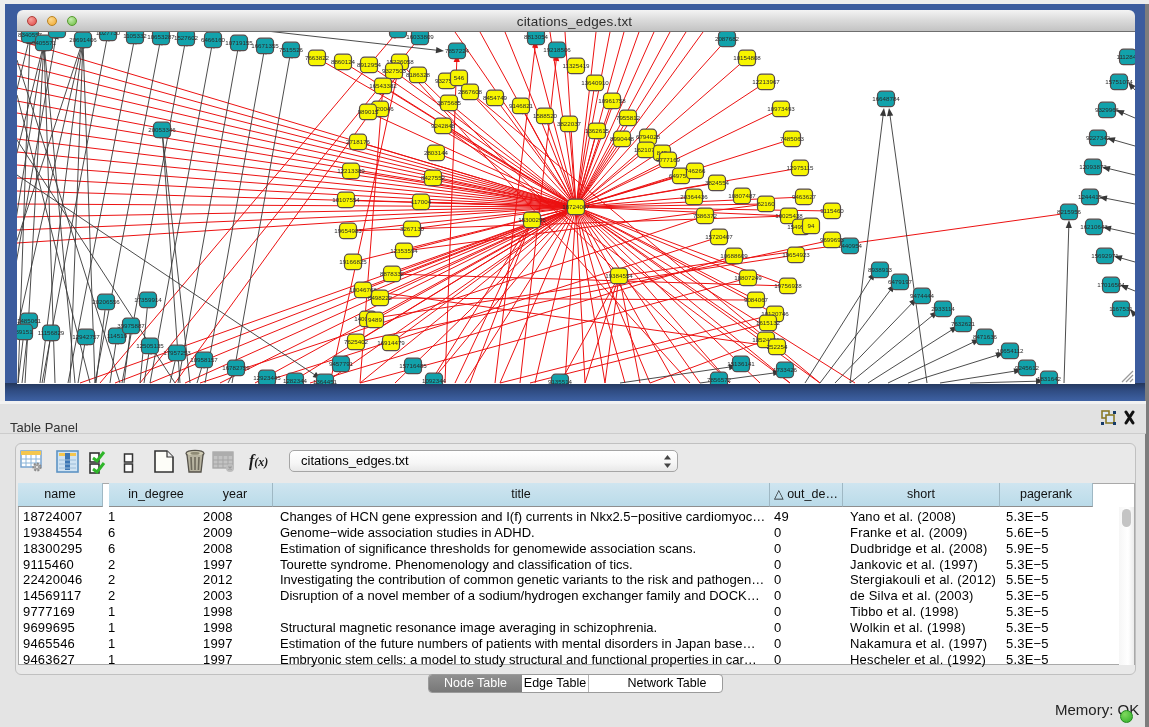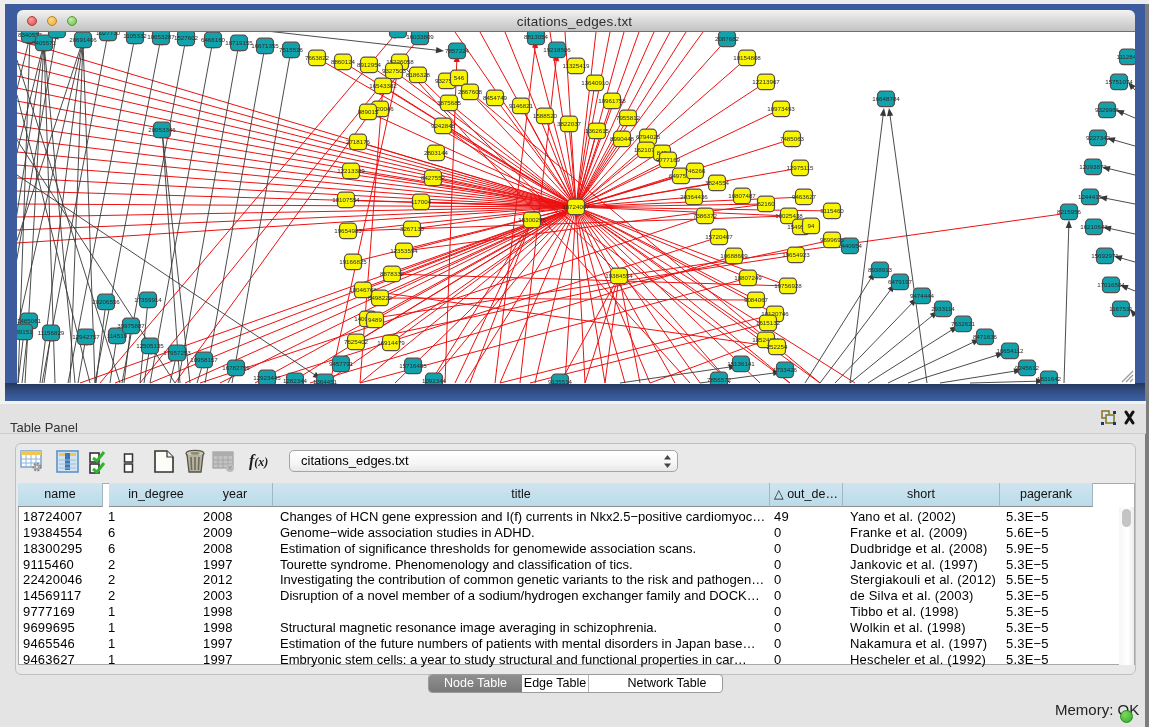--- a/index.html
+++ b/index.html
@@ -754,21 +754,21 @@
 <div class="abs hcell" style="left:273px;width:497px">title</div>
 <div class="abs hcell" style="left:770px;width:73px">△ out_de…</div>
 <div class="abs hcell" style="left:843px;width:157px">short</div>
 <div class="abs hcell" style="left:1000px;width:93px">pagerank</div>
 <div class="trow" style="top:508.7px">
     <span style="left:23px">18724007</span>
     <span style="left:108px">1</span>
     <span style="left:203px">2008</span>
     <span style="left:280px;letter-spacing:0">Changes of HCN gene expression and I(f) currents in Nkx2.5−positive cardiomyoc…</span>
     <span style="left:774px">49</span>
-    <span style="left:850px">Yano et al. (2002)</span>
+    <span style="left:850px">Yano et al. (2008)</span>
     <span style="left:1006px">5.3E−5</span>
   </div>
 <div class="trow" style="top:524.6px">
     <span style="left:23px">19384554</span>
     <span style="left:108px">6</span>
     <span style="left:203px">2009</span>
     <span style="left:280px;letter-spacing:0">Genome−wide association studies in ADHD.</span>
     <span style="left:774px">0</span>
     <span style="left:850px">Franke et al. (2009)</span>
     <span style="left:1006px">5.6E−5</span>
@@ -832,21 +832,21 @@
     <span style="left:203px">1997</span>
     <span style="left:280px;letter-spacing:0">Estimation of the future numbers of patients with mental disorders in Japan base…</span>
     <span style="left:774px">0</span>
     <span style="left:850px">Nakamura et al. (1997)</span>
     <span style="left:1006px">5.3E−5</span>
   </div>
 <div class="trow" style="top:652.0px">
     <span style="left:23px">9463627</span>
     <span style="left:108px">1</span>
     <span style="left:203px">1997</span>
-    <span style="left:280px;letter-spacing:0">Embryonic stem cells: a year to study structural and functional properties in car…</span>
+    <span style="left:280px;letter-spacing:0">Embryonic stem cells: a model to study structural and functional properties in car…</span>
     <span style="left:774px">0</span>
     <span style="left:850px">Hescheler et al. (1992)</span>
     <span style="left:1006px">5.3E−5</span>
   </div>
 <div class="abs" id="sbtrack"></div>
 <div class="abs" id="sbthumb"></div>
 
 <div class="abs" id="tabs">
  <div class="tabseg" style="left:0;width:93px;background:linear-gradient(#909090,#787878);color:#fff;border-radius:3px 0 0 3px">Node Table</div>
  <div class="tabseg" style="left:93px;width:67px;border-right:1px solid #b5b5b5">Edge Table</div>

